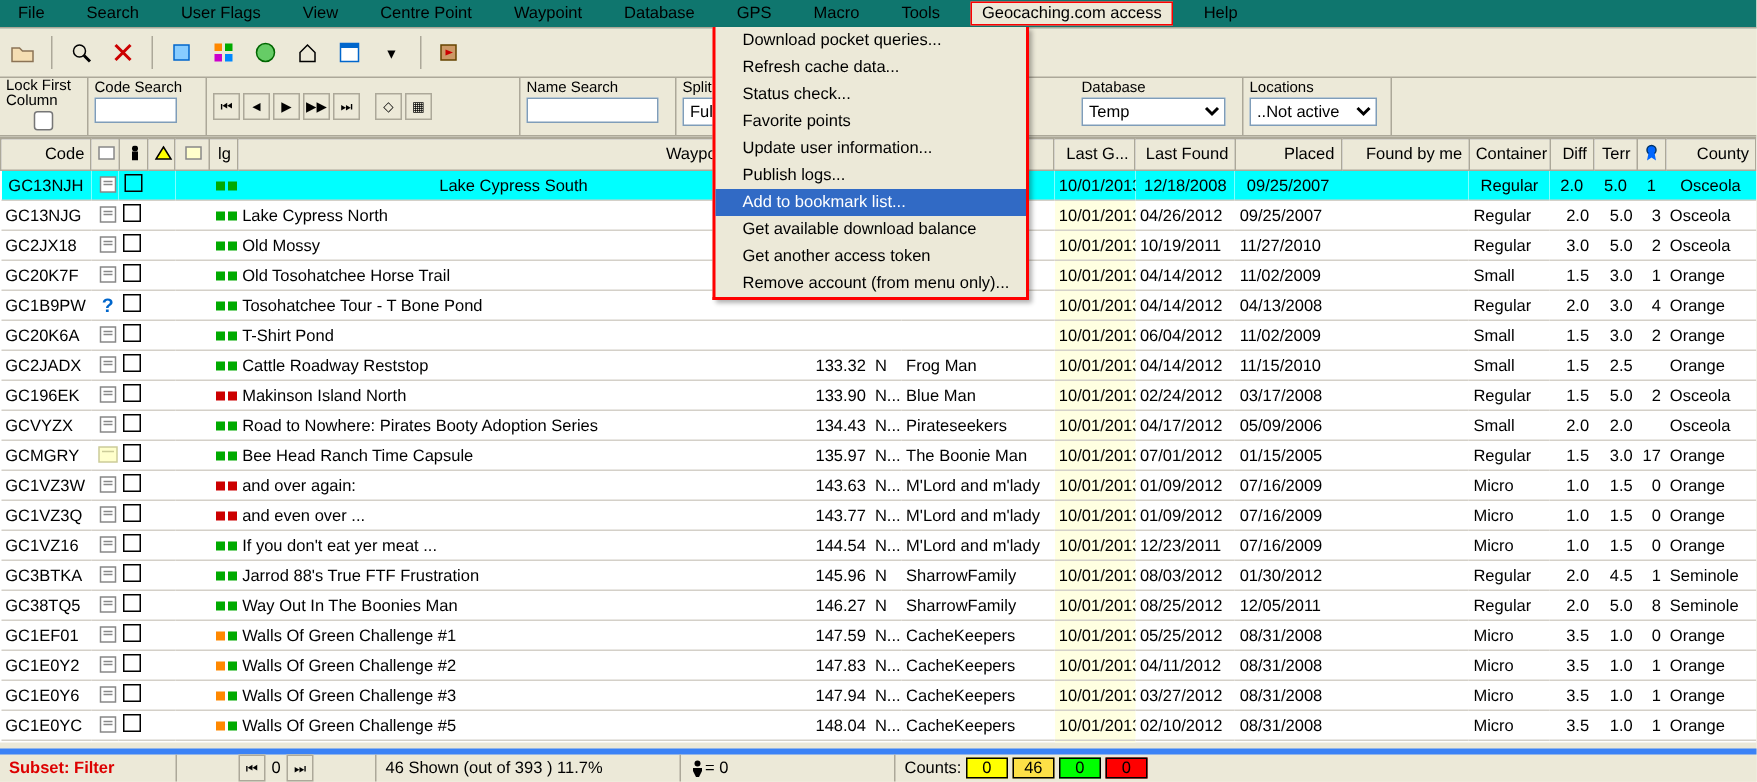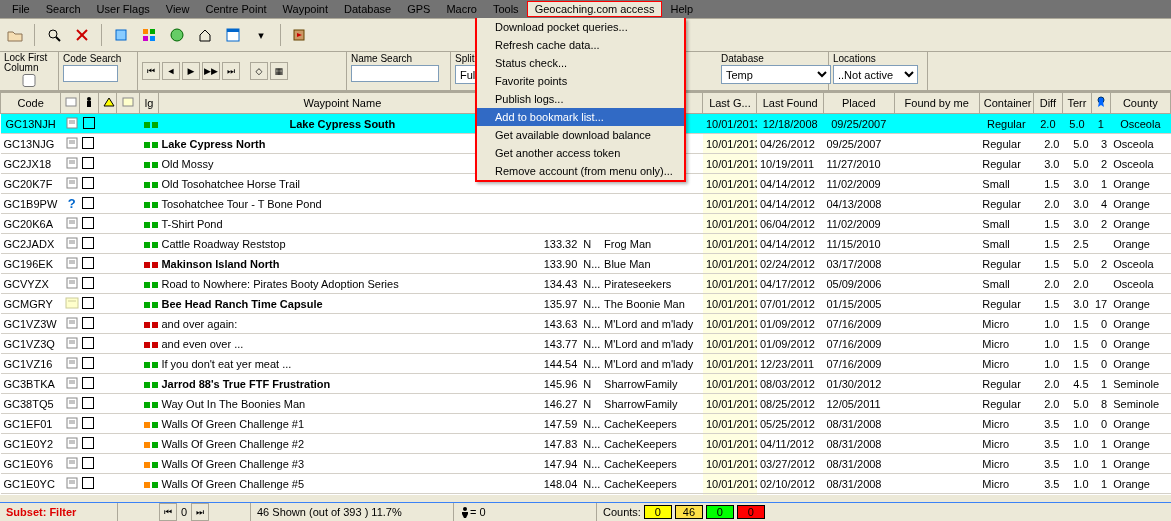--- a/index.html
+++ b/index.html
@@ -1,44 +1,44 @@
 <!DOCTYPE html>
 <html><head>
 <meta charset="utf-8">
 <style>
 html,body{margin:0;padding:0;font-family:Tahoma,Arial,sans-serif;font-size:11px;color:#000;background:#ece9d8;width:1171px;height:521px;overflow:hidden;}
-.menubar{background:#737373;height:18px;border-bottom:1px solid #aca899;display:flex;align-items:center;padding:0 4px;gap:0;}
+.menubar{background:#0f766e;height:18px;border-bottom:1px solid #aca899;display:flex;align-items:center;padding:0 4px;gap:12px;}
 .menubar span{padding:2px 8px;cursor:default;}
 .menubar span.open-menu{border:1px solid red;box-sizing:border-box;padding:1px 7px;background:#ece9d8;}
 .toolbar{background:#ece9d8;height:28px;border-bottom:1px solid #aca899;display:flex;align-items:center;padding:2px 4px;gap:6px;}
 .tb-btn{width:20px;height:20px;display:flex;align-items:center;justify-content:center;border:1px solid transparent;}
 .tb-sep{width:1px;height:22px;background:#aca899;margin:0 2px;}
 .filterbar{background:#ece9d8;height:38px;border-bottom:1px solid #aca899;display:flex;align-items:stretch;position:relative;}
 .fb-group{border-right:1px solid #aca899;padding:1px 4px;display:flex;flex-direction:column;}
 .fb-label{font-size:10px;color:#000;margin-bottom:1px;white-space:nowrap;}
 .fb-row{display:flex;align-items:center;gap:2px;}
 .fb-input{border:1px solid #7f9db9;background:#fff;height:17px;font-size:11px;padding:0 2px;box-sizing:border-box;}
 .fb-select{border:1px solid #7f9db9;background:#fff;height:19px;font-size:11px;box-sizing:border-box;}
 .dropdown-menu{position:absolute;left:475px;top:18px;width:207px;background:#ece9d8;border:2px solid red;border-top:none;box-shadow:2px 2px 3px rgba(0,0,0,0.3);z-index:100;}
 .dm-item{padding:3px 14px 3px 18px;cursor:default;white-space:nowrap;}
 .dm-item.highlight{background:#316ac5;color:#fff;}
 .grid-wrap{overflow:hidden;background:#fff;height:403px;border-top:1px solid #aca899;}
 table.grid{border-collapse:collapse;width:100%;table-layout:fixed;}
-.grid th{background:#ece9d8;border:1px solid #aca899;font-weight:normal;text-align:center;padding:2px 4px;height:16px;overflow:hidden;white-space:nowrap;font-size:11px;}
+.grid th{background:#ece9d8;border:1px solid #aca899;font-weight:normal;text-align:right;padding:2px 4px;height:16px;overflow:hidden;white-space:nowrap;font-size:11px;}
 .grid td{border-bottom:1px solid #d4d0c8;padding:1px 3px;height:17px;overflow:hidden;white-space:nowrap;font-size:11px;vertical-align:middle;}
 .grid tr.sel td{background:#00ffff;text-align:center;}
 .grid td .cb{width:12px;height:12px;border:1px solid #000;display:inline-block;box-sizing:border-box;}
-.grid td.bold{font-weight:bold;margin-left:31px;}
+.grid td.bold{font-weight:normal;margin-left:31px;}
 .grid td.lg-yellow{background:#ffffe1;}
 .sq-green{display:inline-block;width:6px;height:6px;background:#0a0;margin:0 1px;}
 .sq-red{display:inline-block;width:6px;height:6px;background:#c00;margin:0 1px;}
 .sq-orange{display:inline-block;width:6px;height:6px;background:#f80;margin:0 1px;}
 .icon-box{width:16px;height:14px;display:inline-flex;align-items:center;justify-content:center;}
 .scroll-icon{width:14px;height:12px;}
-.statusbar{position:absolute;left:0;right:0;bottom:0;height:18px;background:#ece9d8;border-top:1px solid #3b82f6;display:flex;align-items:flex-start;font-size:11px;}
+.statusbar{position:absolute;left:0;right:0;bottom:0;height:18px;background:#ece9d8;border-top:4px solid #3b82f6;display:flex;align-items:flex-start;font-size:11px;}
 .sb-panel{border-right:1px solid #aca899;padding:0 6px;height:100%;display:flex;align-items:center;}
 .sb-filter{color:#d00;font-weight:bold;}
 .cnt-y{background:#ff0;border:1px solid #000;padding:0 6px;display:inline-block;min-width:14px;text-align:center;}
 .cnt-w{background:#fde047;border:1px solid #000;padding:0 6px;display:inline-block;min-width:14px;text-align:center;}
 .cnt-g{background:#0f0;border:1px solid #000;padding:0 6px;display:inline-block;min-width:14px;text-align:center;}
 .cnt-r{background:#f00;border:1px solid #000;padding:0 6px;display:inline-block;min-width:14px;text-align:center;}
 col.c-code{width:58px}col.c-i1{width:18px}col.c-i2{width:18px}col.c-i3{width:18px}col.c-i4{width:22px}col.c-i5{width:18px}col.c-name{width:354px}col.c-dist{width:52px}col.c-b1{width:20px}col.c-owner{width:98px}col.c-lg{width:52px}col.c-lf{width:64px}col.c-pl{width:68px}col.c-fbm{width:82px}col.c-cn{width:52px}col.c-df{width:28px}col.c-te{width:28px}col.c-ri{width:18px}col.c-co{width:58px}
 .num{text-align:right;padding-right:4px;}
 .pager-btn{width:16px;height:16px;border:1px solid #aca899;background:#ece9d8;display:inline-flex;align-items:center;justify-content:center;font-size:9px;}
 </style>
@@ -58,20 +58,21 @@
     <span>Tools</span>
     <span class="open-menu">Geocaching.com access</span>
     <span>Help</span>
   </div>
 
 <div class="dropdown-menu" id="dropdown">
     <div class="dm-item">Download pocket queries...</div>
     <div class="dm-item">Refresh cache data...</div>
     <div class="dm-item">Status check...</div>
     <div class="dm-item">Favorite points</div>
+    <div class="dm-item">Update user information...</div>
     <div class="dm-item">Publish logs...</div>
     <div class="dm-item highlight">Add to bookmark list...</div>
     <div class="dm-item">Get available download balance</div>
     <div class="dm-item">Get another access token</div>
     <div class="dm-item">Remove account (from menu only)...</div>
   </div>
 
 <div class="toolbar">
   <div class="tb-btn">
       <svg width="16" height="14">
@@ -157,21 +158,21 @@
     <div class="fb-label">Name Search</div>
     <input class="fb-input" style="width: 88px;">
   </div>
   <div class="fb-group" style="width:52px">
     <div class="fb-label">Split scre</div>
     <select class="fb-select" style="width:50px"><option>Full disp</option></select>
   </div>
   <div style="flex:0 0 205px"></div>
   <div class="fb-group" style="width:103px">
     <div class="fb-label">Database</div>
-    <select class="fb-select" style="width:110px"><option>Temp</option></select>
+    <select class="fb-select" style="width:96px"><option>Temp</option></select>
   </div>
   <div class="fb-group" style="width:90px">
     <div class="fb-label">Locations</div>
     <select class="fb-select" style="width:85px"><option>..Not active</option></select>
   </div>
 </div>
 
 <div class="grid-wrap">
   <table class="grid" id="grid">
     <colgroup>

